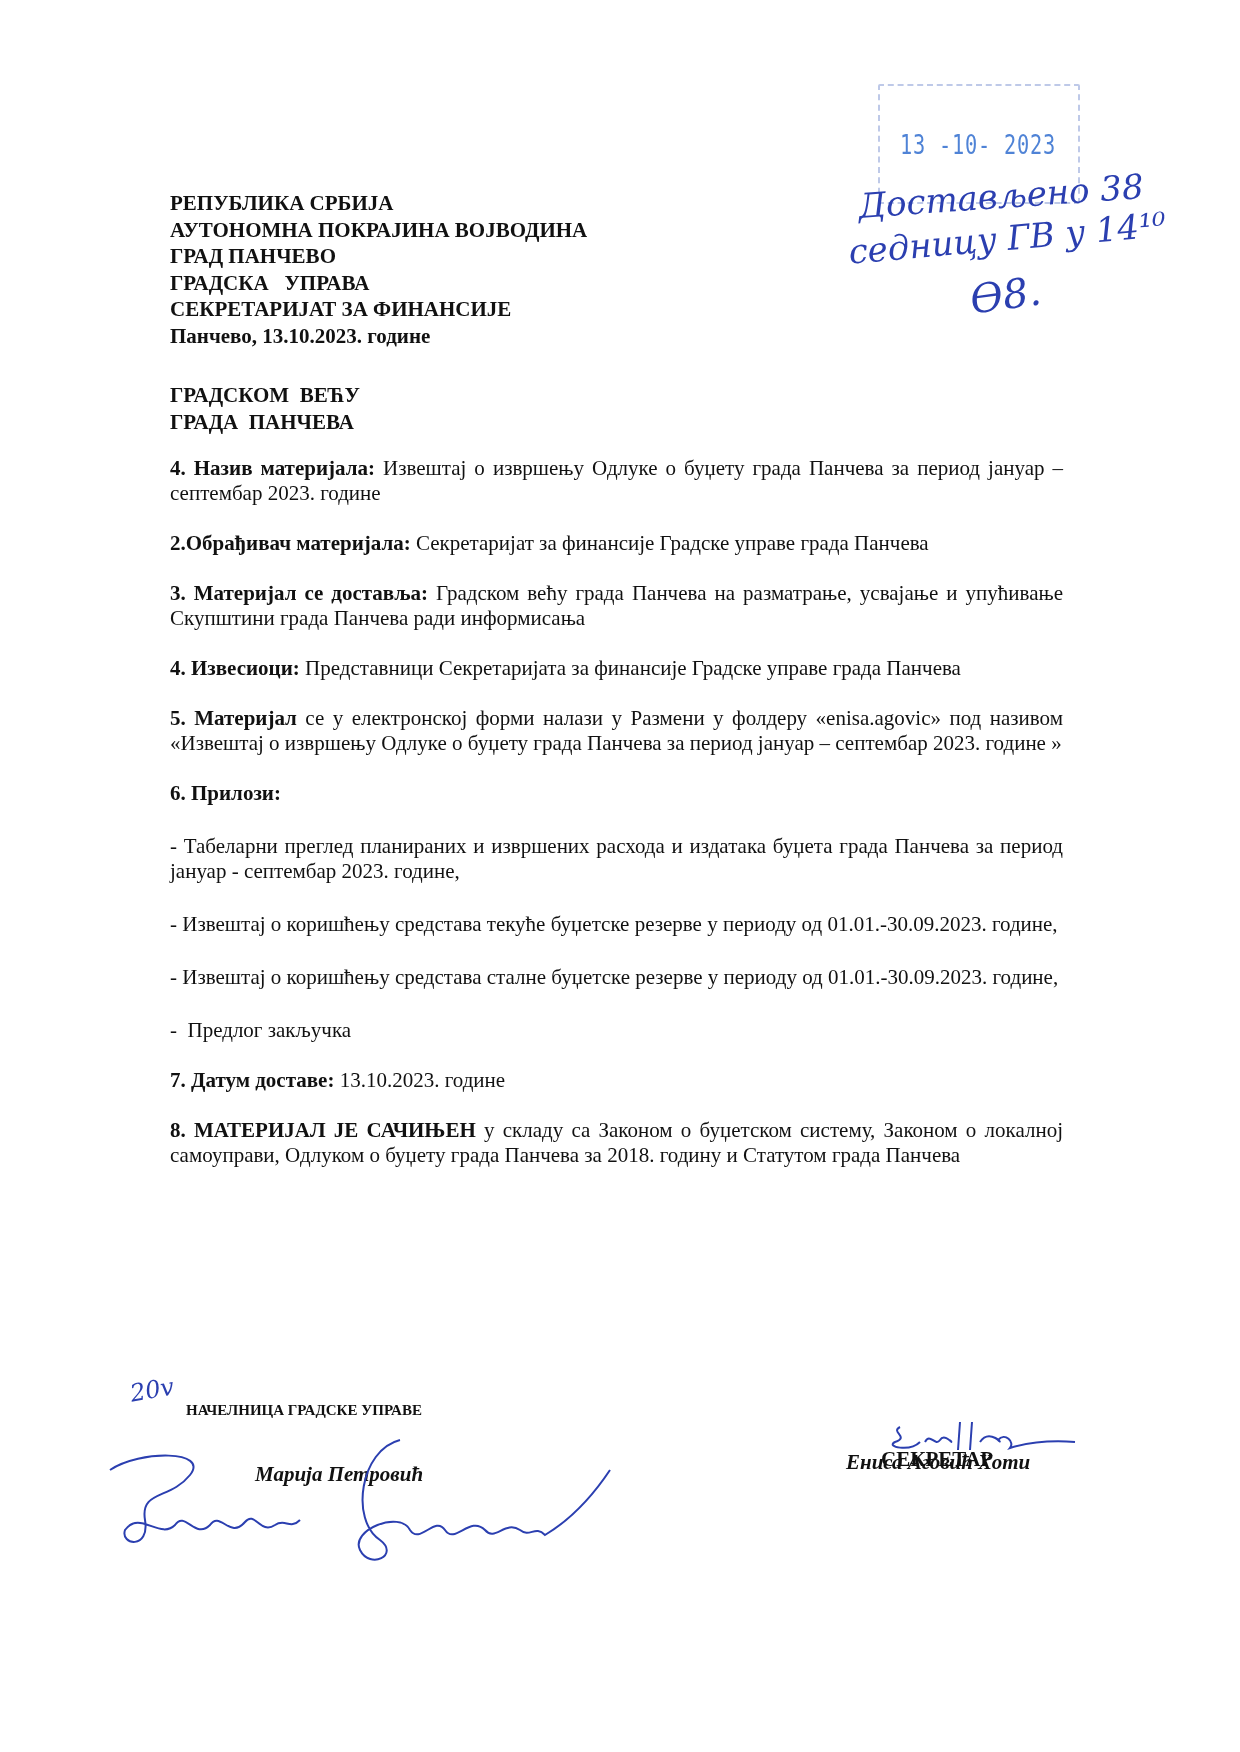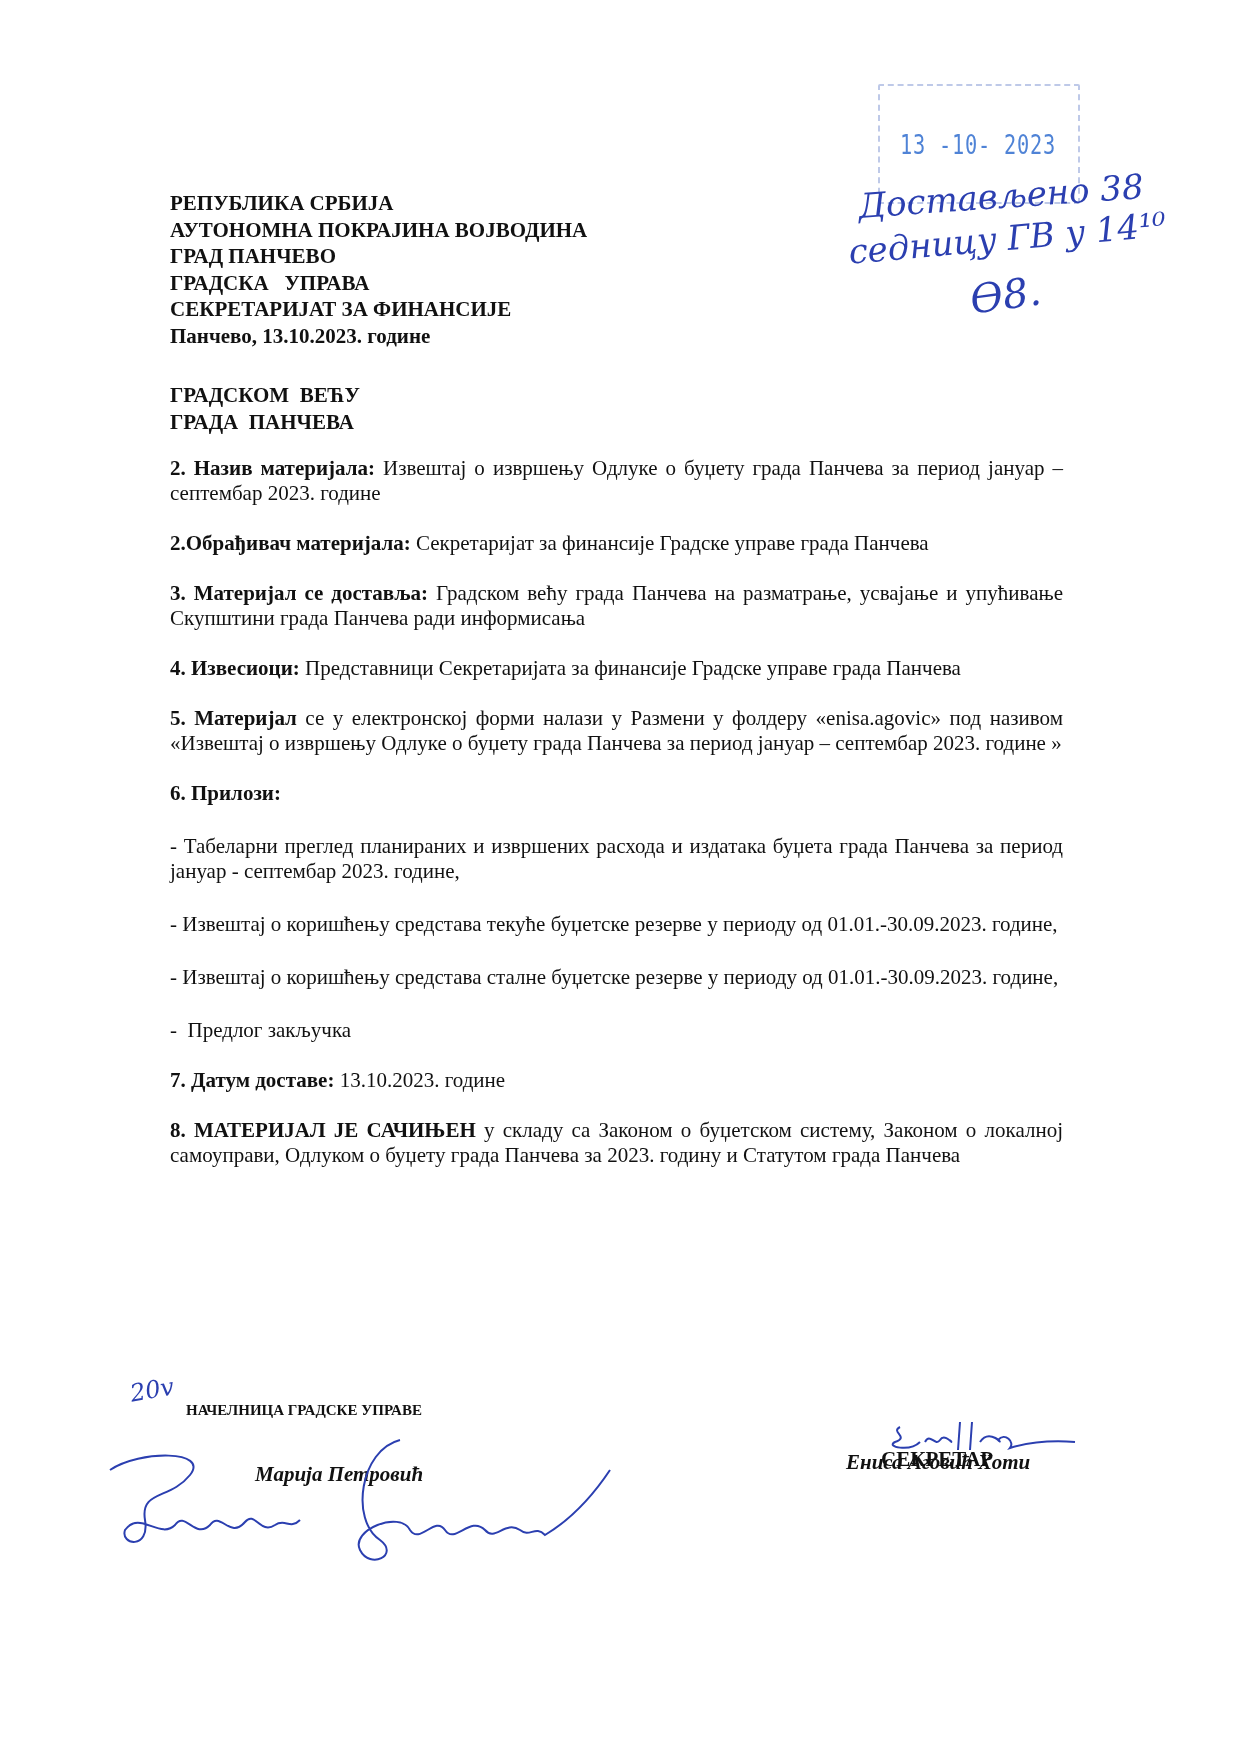--- a/index.html
+++ b/index.html
@@ -89,21 +89,21 @@
     <div class="header-line">Панчево, 13.10.2023. године</div>
   </div>
 
   <div class="addressee">
     <div class="addressee-line" style="white-space:pre;">ГРАДСКОМ  ВЕЋУ</div>
     <div class="addressee-line" style="white-space:pre;">ГРАДА  ПАНЧЕВА</div>
   </div>
 
   <div class="body">
     <p class="para">
-      <b>2. Назив материјала:</b><span> Извештај о извршењу Одлуке о буџету града Панчева за период  јануар – септембар 2023. године</span>
+      <b>4. Назив материјала:</b><span> Извештај о извршењу Одлуке о буџету града Панчева за период  јануар – септембар 2023. године</span>
     </p>
     <p class="para">
       <b>2.Обрађивач материјала:</b><span> Секретаријат за финансије Градске управе града Панчева</span>
     </p>
     <p class="para">
       <b>3. Материјал се доставља:</b><span>  Градском  већу  града Панчева  на разматрање, усвајање и упућивање Скупштини града Панчева  ради информисања</span>
     </p>
     <p class="para">
       <b>4. Извесиоци:</b><span> Представници Секретаријата за финансије Градске управе града Панчева</span>
     </p>
@@ -119,21 +119,21 @@
         <li class="attach-item">- Извештај о коришћењу средстава сталне буџетске резерве у периоду од 01.01.-30.09.2023. године,</li>
         <li class="attach-item" style="white-space:pre;">-  Предлог закључка</li>
       </ul>
     </div>
 
     <p class="para">
       <b>7. Датум доставе:</b><span> 13.10.2023. године</span>
     </p>
 
     <p class="para" style="margin-bottom:0;">
-      <b>8. МАТЕРИЈАЛ ЈЕ САЧИЊЕН</b><span>  у складу са Законом о буџетском систему, Законом о локалној самоуправи, Одлуком о буџету града Панчева за 2023. годину  и Статутом града Панчева</span>
+      <b>8. МАТЕРИЈАЛ ЈЕ САЧИЊЕН</b><span>  у складу са Законом о буџетском систему, Законом о локалној самоуправи, Одлуком о буџету града Панчева за 2018. годину  и Статутом града Панчева</span>
     </p>
   </div>
 
   <div class="hand hand-20">20v</div>
   <div class="sig-left-title">НАЧЕЛНИЦА ГРАДСКЕ УПРАВЕ</div>
   <div class="sig-left-name">Марија Петровић</div>
 
   <svg class="sig-svg" style="left:100px; top:1430px;" width="520" height="150" viewBox="0 0 520 150">
     <path d="M10 40 C 40 20, 110 20, 90 45 C 70 70, 40 60, 45 90 C 50 120, 20 115, 25 100 C 40 80, 60 110, 75 95 C 85 80, 95 110, 110 95 C 120 80, 130 110, 145 92 C 155 80, 160 105, 175 95 C 185 88, 190 100, 200 90" fill="none" stroke="#2b3fb0" stroke-width="2"></path>
     <path d="M300 10 C 260 20, 250 90, 280 110 C 300 125, 270 140, 260 120 C 250 100, 300 80, 310 100 C 320 115, 335 85, 345 100 C 355 115, 370 85, 385 100 C 395 112, 405 90, 420 100 C 430 108, 435 95, 445 105 C 470 90, 490 70, 510 40" fill="none" stroke="#2b3fb0" stroke-width="2"></path>

